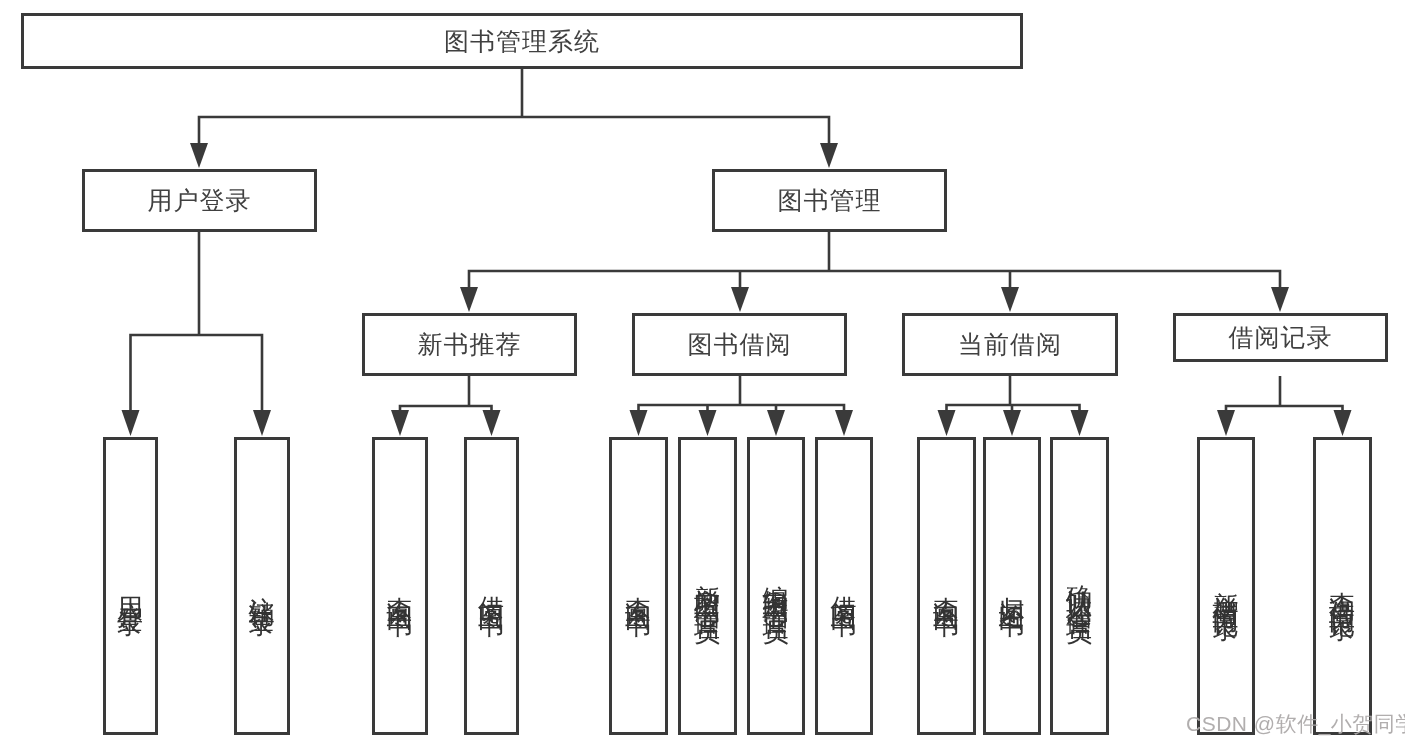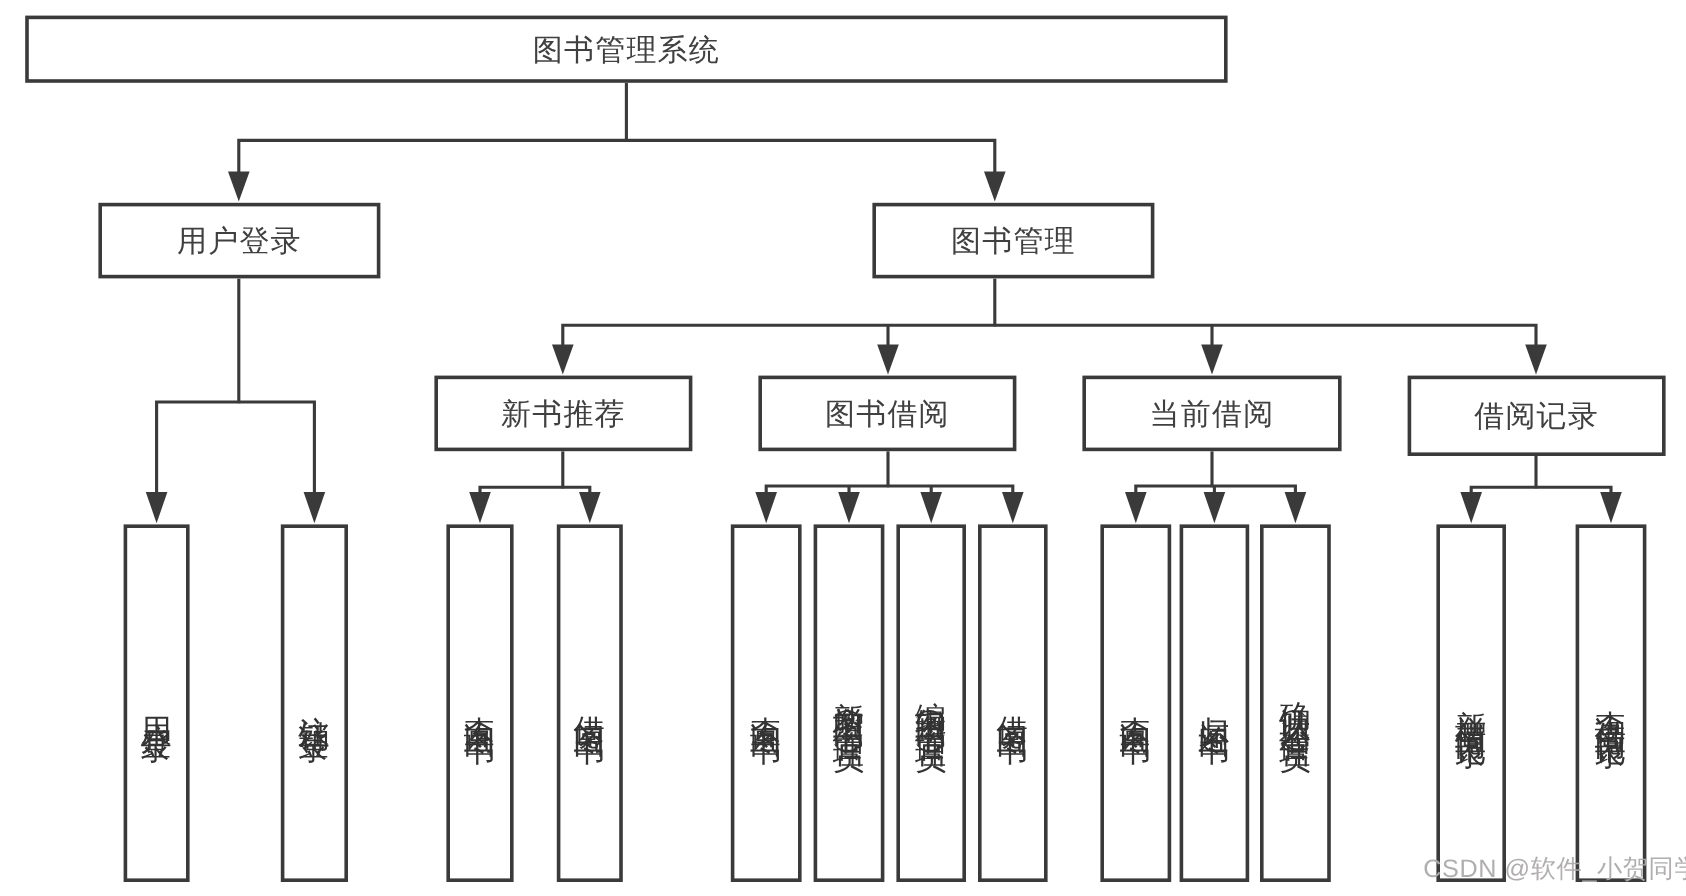--- a/index.html
+++ b/index.html
@@ -86,34 +86,34 @@
     </g>
   </svg>
 
   <div class="node" style="left:21px;top:13px;width:1002px;height:56px;">
     <span class="hlabel">图书管理系统</span>
   </div>
 
   <div class="node lv" style="left:82px;top:169px;width:235px;height:63px;">
     <span class="hlabel">用户登录</span>
   </div>
-  <div class="node lv" style="left:727px;top:169px;width:235px;height:63px;">
+  <div class="node lv" style="left:712px;top:169px;width:235px;height:63px;">
     <span class="hlabel">图书管理</span>
   </div>
 
   <div class="node lv" style="left:632px;top:313px;width:215px;height:63px;">
     <span class="hlabel">图书借阅</span>
   </div>
   <div class="node lv" style="left:362px;top:313px;width:215px;height:63px;">
     <span class="hlabel">新书推荐</span>
   </div>
   <div class="node lv" style="left:902px;top:313px;width:216px;height:63px;">
     <span class="hlabel">当前借阅</span>
   </div>
-  <div class="node lv" style="left:1173px;top:313px;width:215px;height:67px;text-align:center;">
+  <div class="node lv" style="left:1173px;top:313px;width:215px;height:49px;text-align:center;">
     <span class="hlabel">借阅记录</span>
   </div>
 
   <div class="node leaf" style="left:103px;top:437px;width:55px;height:298px;">
     <span class="vlabel">用户登录</span>
   </div>
   <div class="node leaf" style="left:234px;top:437px;width:56px;height:298px;">
     <span class="vlabel">注销登录</span>
   </div>
 

